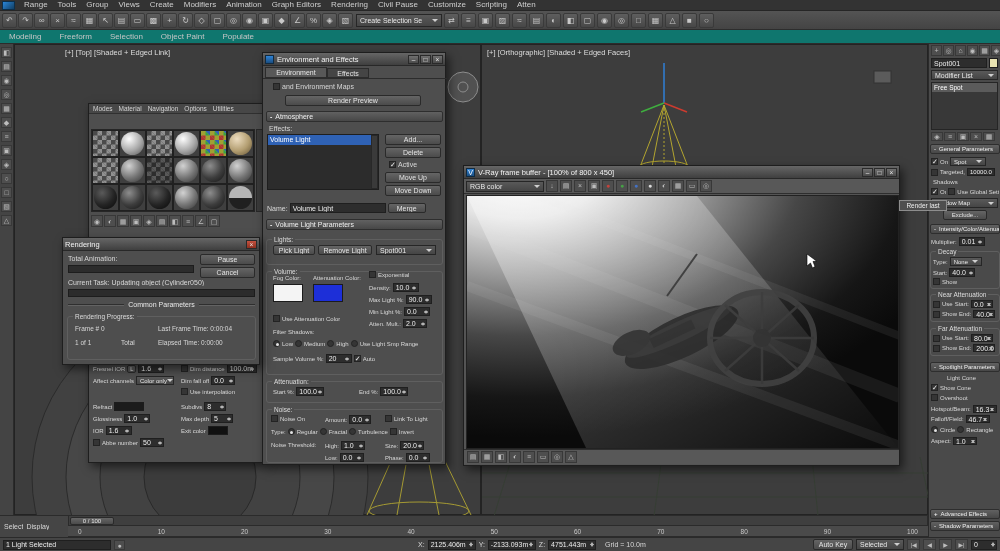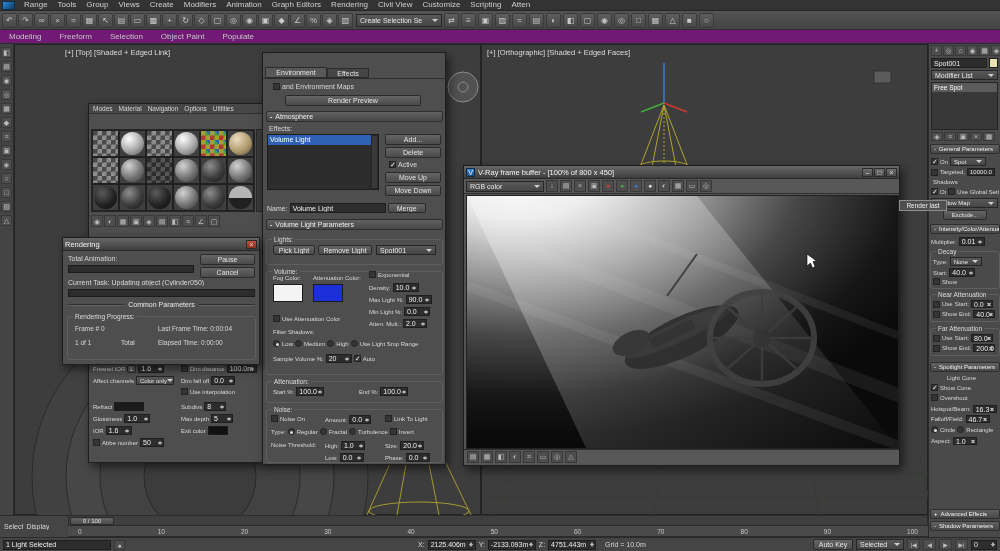--- a/index.html
+++ b/index.html
@@ -6,21 +6,21 @@
 html,body{width:1000px;height:551px;overflow:hidden;background:#2a2a2a}
 body{font-family:"Liberation Sans","DejaVu Sans",sans-serif;font-size:8px;color:#d4d4d4;-webkit-font-smoothing:antialiased}
 #root{position:relative;width:1000px;height:551px;background:#484848}
 .abs{position:absolute}
 .flex{display:flex;align-items:center}
 .menubar{background:#333;border-bottom:1px solid #262626;display:flex;align-items:center;font-size:8px;color:#cfcfcf}
 .logo{width:13px;height:9px;background:linear-gradient(135deg,#2a86d8,#123f63);border:1px solid #0d2f4a;margin:0 4px 0 2px;flex:none}
 .mi{padding:0 5px;line-height:10px;white-space:nowrap}
 .toolbar1{background:linear-gradient(#545454,#444);border-bottom:1px solid #2d2d2d;display:flex;align-items:center;padding-left:1px}
 .ticon{flex:none;width:15px;height:15px;margin-left:1px;border:1px solid #3a3a3a;border-radius:2px;background:linear-gradient(#5e5e5e,#474747);color:#c9c9c9;font-size:8px;line-height:13px;text-align:center;overflow:hidden}
-.ribbon{background:#701a75;border-bottom:1px solid #2c2c2c;display:flex;align-items:flex-start;color:#c5c5c5}
+.ribbon{background:#0f766e;border-bottom:1px solid #2c2c2c;display:flex;align-items:flex-start;color:#c5c5c5}
 .rtab{padding:2px 9px;font-size:8px;white-space:nowrap}
 .leftbar{background:#444;border-right:1px solid #2b2b2b;display:flex;flex-direction:column;align-items:center;padding-top:3px}
 .lic{flex:none;width:11px;height:11px;margin-bottom:3px;border:1px solid #383838;background:#4e4e4e;color:#bdbdbd;font-size:7px;line-height:9px;text-align:center;overflow:hidden}
 .viewport{position:absolute;background:#3d3d3d;border:1px solid #232323}
 .vplabel{position:absolute;top:3px;font-size:7.5px;color:#dedede;z-index:2;white-space:nowrap}
 .win{position:absolute;background:#4e4e4e;border:1px solid #1e1e1e;box-shadow:3px 4px 9px rgba(0,0,0,.55)}
 .tb{height:13px;background:linear-gradient(#666,#3f3f3f);border-bottom:1px solid #282828;display:flex;align-items:center;padding:0 2px;font-size:7.5px;color:#f2f2f2;white-space:nowrap;overflow:hidden}
 .tbico{flex:none;width:9px;height:9px;background:linear-gradient(#2f84d8,#1a4d80);border:1px solid #102a40;margin-right:3px;color:#fff;font-size:7px;line-height:8px;text-align:center}
 .wbtns{margin-left:auto;display:flex;gap:1px}
 .wbtn{flex:none;width:11px;height:9px;background:linear-gradient(#707070,#4a4a4a);border:1px solid #2a2a2a;color:#e6e6e6;font-size:6.5px;line-height:7px;text-align:center}
@@ -74,21 +74,21 @@
     <div class="logo"></div>
     <div class="mi">Range</div>
       <div class="mi">Tools</div>
       <div class="mi">Group</div>
       <div class="mi">Views</div>
       <div class="mi">Create</div>
       <div class="mi">Modifiers</div>
       <div class="mi">Animation</div>
       <div class="mi">Graph Editors</div>
       <div class="mi">Rendering</div>
-      <div class="mi">Civil View</div>
+      <div class="mi">Civil Pause</div>
       <div class="mi">Customize</div>
       <div class="mi">Scripting</div>
       <div class="mi">Atten</div>
   </div>
 
   <div class="abs toolbar1" style="left:0;top:11px;width:1000px;height:19px">
     <div class="ticon">↶</div>
       <div class="ticon">↷</div>
       <div class="ticon">∞</div>
       <div class="ticon">×</div>
@@ -307,20 +307,29 @@
     <div class="row" style="left:4px;top:334px">
       <span class="cb"></span>
       <span class="lbl" style="font-size:6px">Abbe number</span>
       <div class="field nf" style="width:24px;height:9px">
           <span>50</span>
         </div>
     </div>
   </div>
 
   <div class="win" style="left:262px;top:52px;width:184px;height:413px;z-index:4">
+    <div class="tb">
+      <div class="tbico"></div>
+      <span>Environment and Effects</span>
+      <div class="wbtns">
+        <div class="wbtn">–</div>
+        <div class="wbtn">□</div>
+        <div class="wbtn">×</div>
+      </div>
+    </div>
     <div class="etab" style="left:2px;top:14px;width:62px;height:11px;line-height:10px;background:#585858;z-index:2">Environment</div>
     <div class="etab" style="left:64px;top:15px;width:42px;height:10px;line-height:9px;background:#454545">Effects</div>
     <div class="abs" style="left:0;top:25px;width:184px;height:1px;background:#2c2c2c"></div>
 
     <div class="row" style="left:10px;top:30px">
       <span class="cb"></span>
       <span class="lbl">and Environment Maps</span>
     </div>
     <div class="btn" style="position:absolute;left:22px;top:42px;width:136px;height:11px">
         <span>Render Preview</span>

